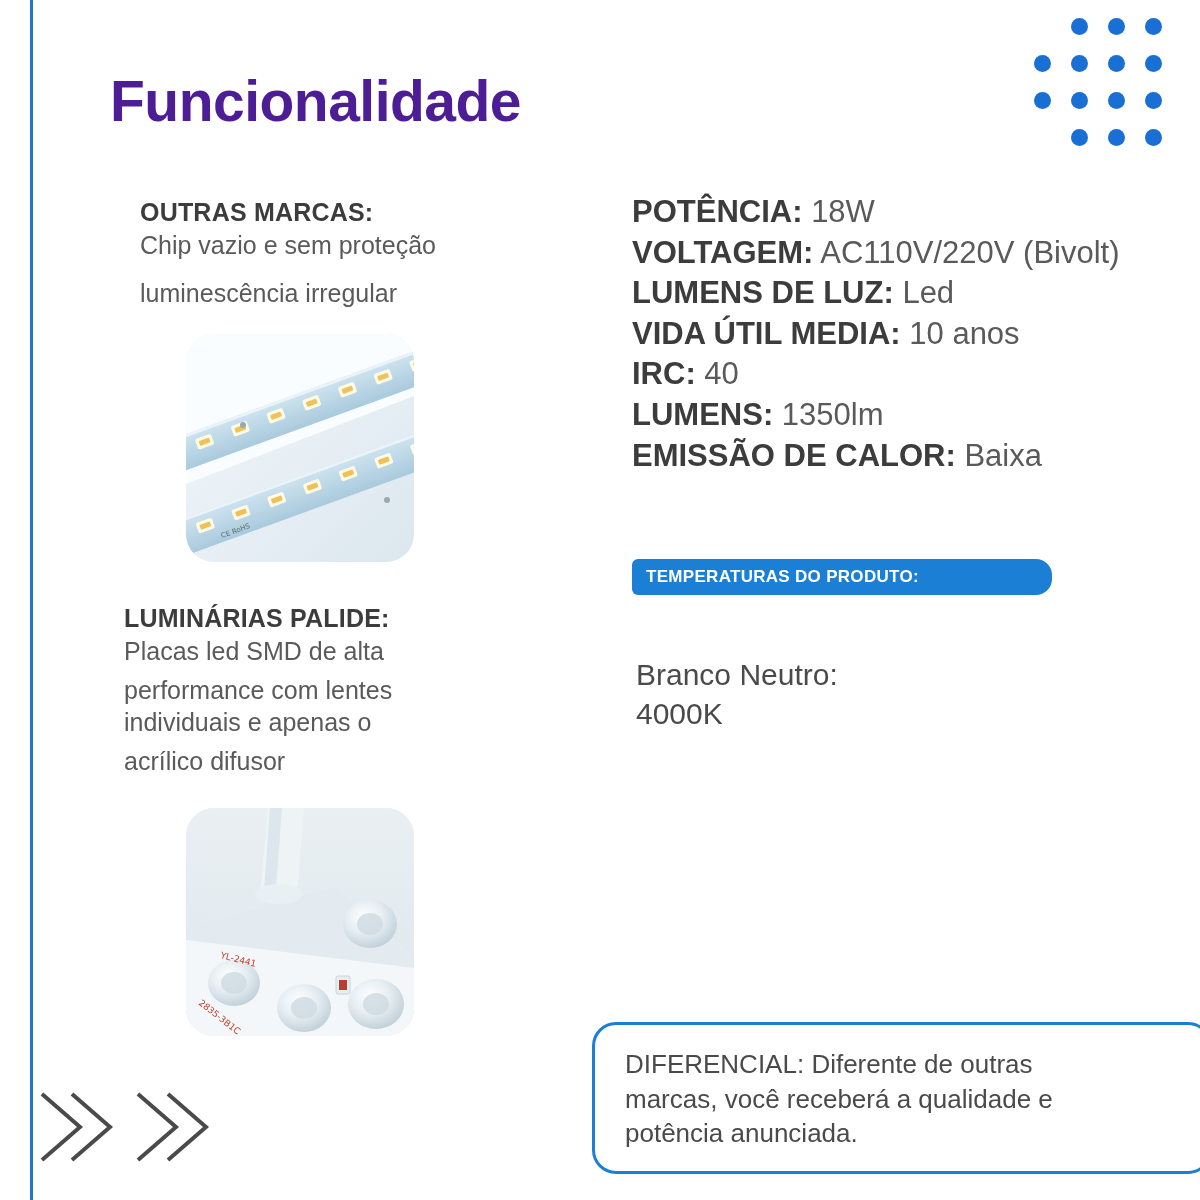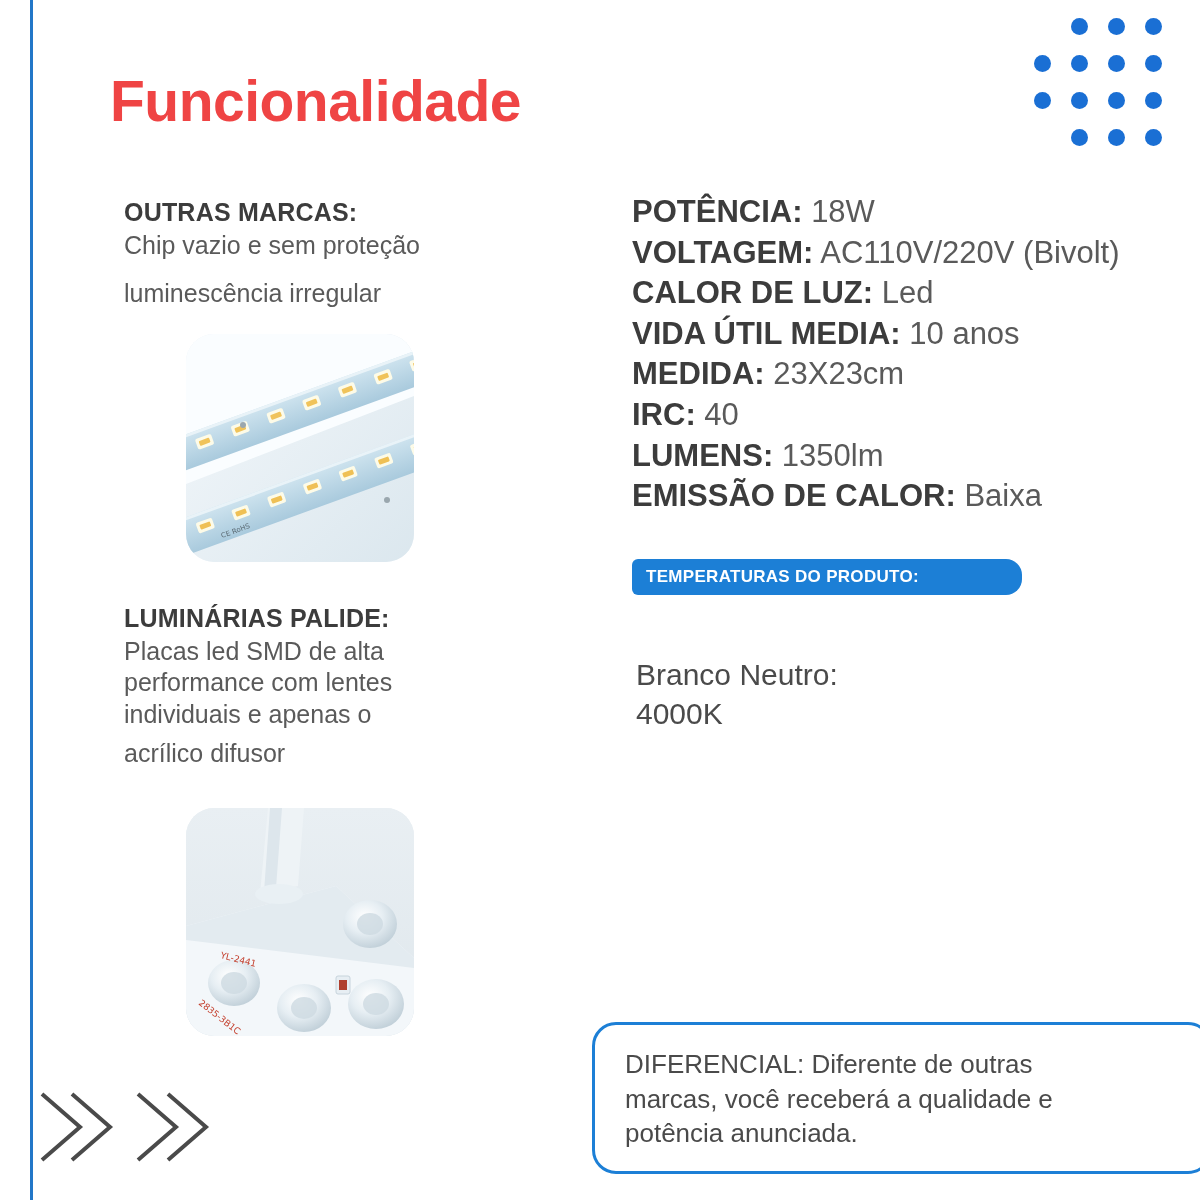--- a/index.html
+++ b/index.html
@@ -39,28 +39,28 @@
     background: #1a6fd4;
   }
   .dot.blank { background: transparent; }
 
   
   .title {
     position: absolute;
     left: 110px; top: 68px;
     font-size: 57px;
     font-weight: bold;
-    color: #ef4444;
+    color: #4c1d95;
     letter-spacing: -0.5px;
   }
 
   
   .left-col {
     position: absolute;
-    left: 124px; top: 198px;
+    left: 140px; top: 198px;
     width: 420px;
   }
   .block-head {
     font-size: 25px;
     font-weight: bold;
     color: #3c3c3c;
     letter-spacing: 0.2px;
   }
   .block-body {
     font-size: 25px;
@@ -114,21 +114,21 @@
   }
   .spec-row .k {
     font-weight: bold;
     color: #3c3c3c;
   }
 
   
   .temp-banner {
     position: absolute;
     left: 632px; top: 559px;
-    width: 390px; height: 36px;
+    width: 420px; height: 36px;
     background: #1c7fd6;
     border-radius: 6px 16px 16px 6px;
     color: #ffffff;
     font-size: 17px;
     font-weight: bold;
     letter-spacing: 0.3px;
     display: flex;
     align-items: center;
     padding-left: 14px;
   }
@@ -259,21 +259,21 @@
       </g>
 
       <circle cx="57" cy="91" r="3" fill="#9aa7ae"></circle>
       <circle cx="201" cy="166" r="3" fill="#9aa7ae"></circle>
     </svg>
   </div>
 
   <div class="left-col-2">
     <div class="block-head">LUMINÁRIAS PALIDE:</div>
     <div class="block-body">Placas led SMD de alta</div>
-    <div class="block-body" style="margin-top:0">performance com lentes</div>
+    <div class="block-body" style="margin-top:8px">performance com lentes</div>
     <div class="block-body" style="margin-top:0">individuais e apenas o</div>
     <div class="block-body" style="margin-top:8px">acrílico difusor</div>
   </div>
 
   <div class="photo photo-2">
     <svg viewBox="0 0 228 228" preserveAspectRatio="none">
       <defs>
         <radialGradient id="lens" cx="0.4" cy="0.35" r="0.75">
           <stop offset="0" stop-color="#ffffff"></stop>
           <stop offset="0.45" stop-color="#e6eef3"></stop>
@@ -326,30 +326,26 @@
   <div class="specs">
     <div class="spec-row">
       <span class="k">POTÊNCIA:</span>
       <span>18W</span>
     </div>
     <div class="spec-row">
       <span class="k">VOLTAGEM:</span>
       <span>AC110V/220V (Bivolt)</span>
     </div>
     <div class="spec-row">
-      <span class="k">CALOR DE LUZ:</span>
+      <span class="k">LUMENS DE LUZ:</span>
       <span>Led</span>
     </div>
     <div class="spec-row">
       <span class="k">VIDA ÚTIL MEDIA:</span>
       <span>10 anos</span>
-    </div>
-    <div class="spec-row">
-      <span class="k">MEDIDA:</span>
-      <span>23X23cm</span>
     </div>
     <div class="spec-row">
       <span class="k">IRC:</span>
       <span>40</span>
     </div>
     <div class="spec-row">
       <span class="k">LUMENS:</span>
       <span>1350lm</span>
     </div>
     <div class="spec-row">

